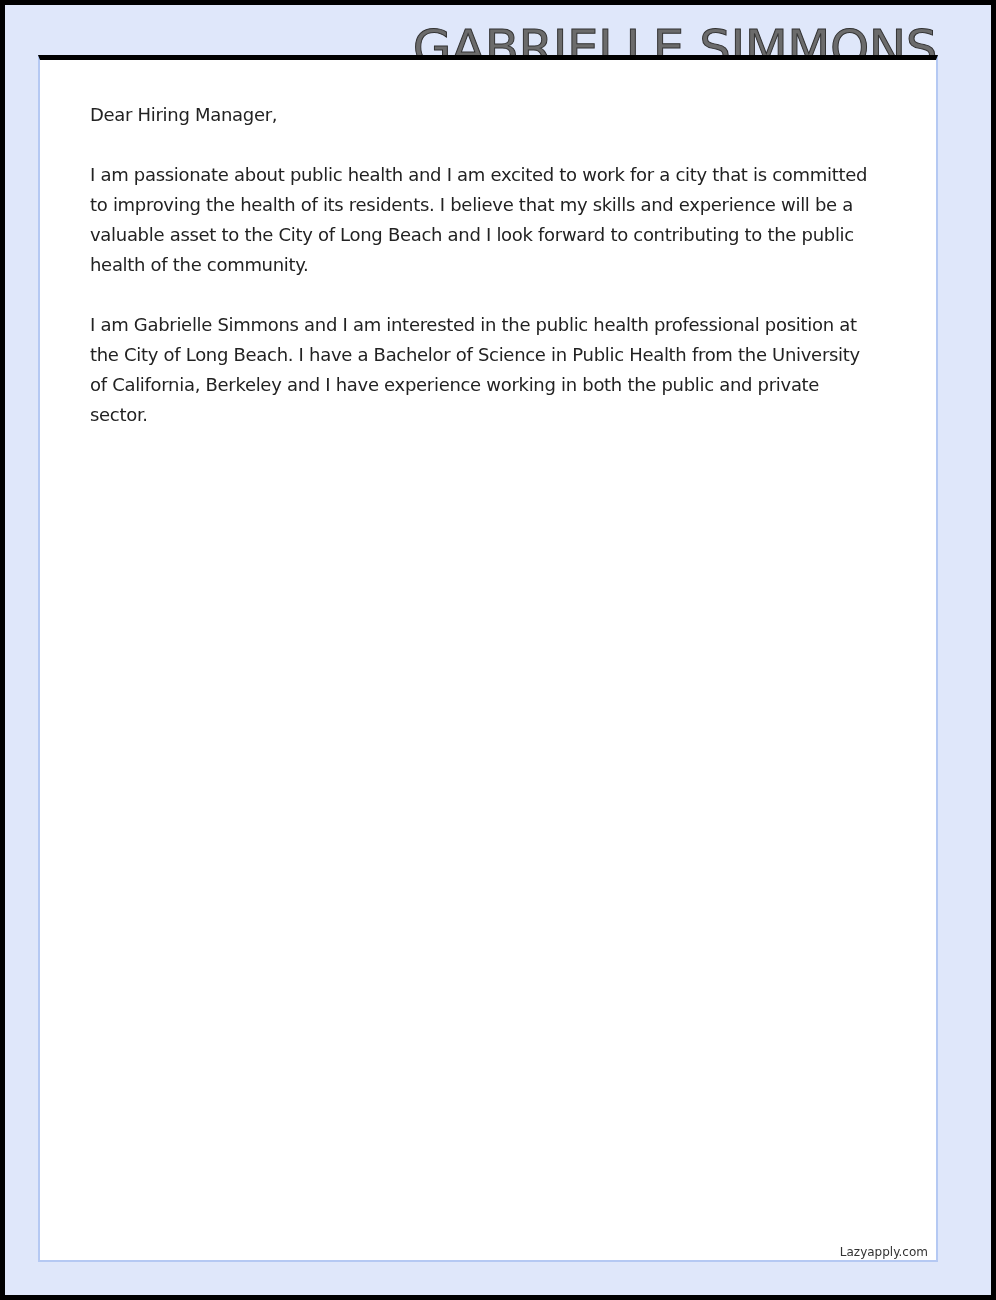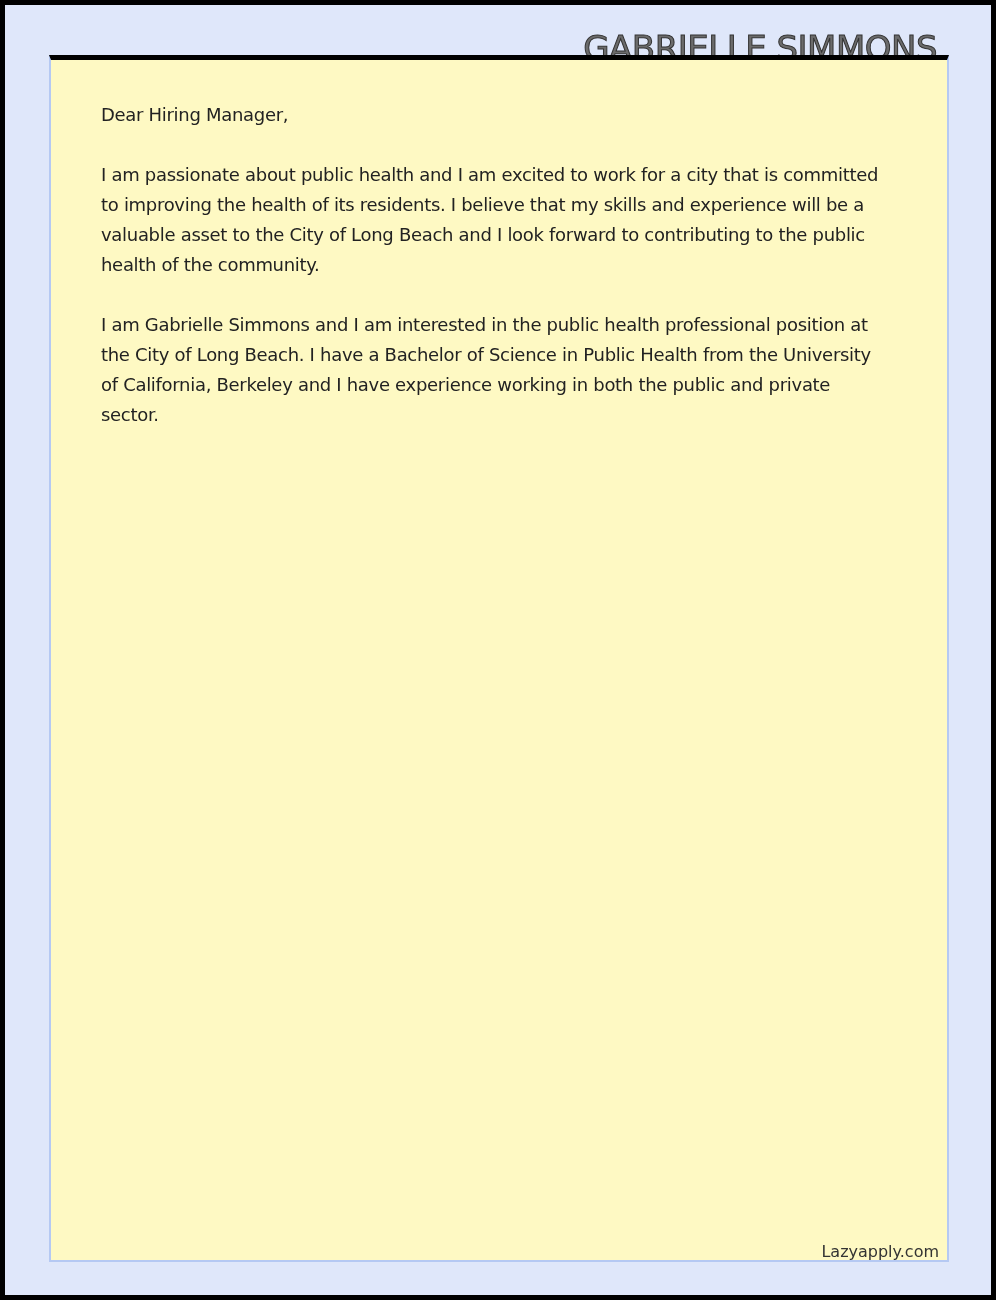--- a/index.html
+++ b/index.html
@@ -6,48 +6,48 @@
   body {
     width: 996px; height: 1300px; box-sizing: border-box;
     background: #dfe7fa;
     border: 5px solid #000;
     position: relative;
     font-family: "DejaVu Sans", "Liberation Sans", sans-serif;
     overflow: hidden;
   }
   .name {
     position: absolute; right: 46px; top: 12px;
-    font-size: 34px; letter-spacing: -0.5px;
+    font-size: 50px; letter-spacing: -0.5px;
     color: #6b6b6b;
     -webkit-text-stroke: 1px #333;
     font-family: "DejaVu Sans", sans-serif;
     font-weight: normal;
     margin: 8px; line-height: 46px;
   }
   .card {
-    position: absolute; left: 44px; top: 50px;
+    position: absolute; left: 33px; top: 50px;
     width: 900px; height: 1207px; box-sizing: border-box;
-    background: #fef9c3;
+    background: #ffffff;
     border-top: 5px solid #000;
     border-left: 2px solid #b5c9f3;
     border-right: 2px solid #b5c9f3;
     border-bottom: 2px solid #b5c9f3;
   }
   .content {
     position: absolute; left: 50px; top: 40px; width: 790px;
     font-size: 18px; line-height: 30px; color: #222;
     font-family: "DejaVu Sans", sans-serif;
     letter-spacing: -0.3px;
   }
   .content p { margin: 0 0 30px 0; }
   .content p.thanks { margin-bottom: 10px; }
   .date { color: #2a8be0; margin: 0; }
   .footer {
     position: absolute; right: 8px; bottom: 0px;
-    font-size: 16px; color: #333; line-height: 16px;
+    font-size: 12px; color: #333; line-height: 16px;
   }
 </style>
 </head>
 <body>
 
 <h1 class="name">GABRIELLE SIMMONS</h1>
 
 <div class="card">
   <div class="content">
     <p>Dear Hiring Manager,</p>

